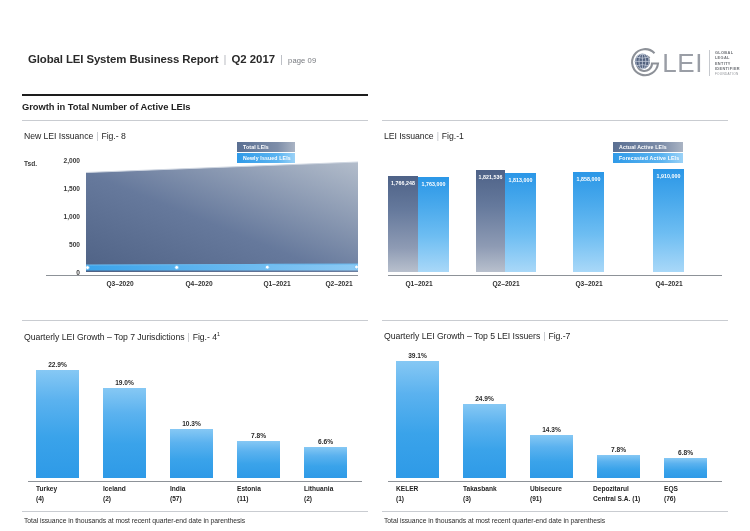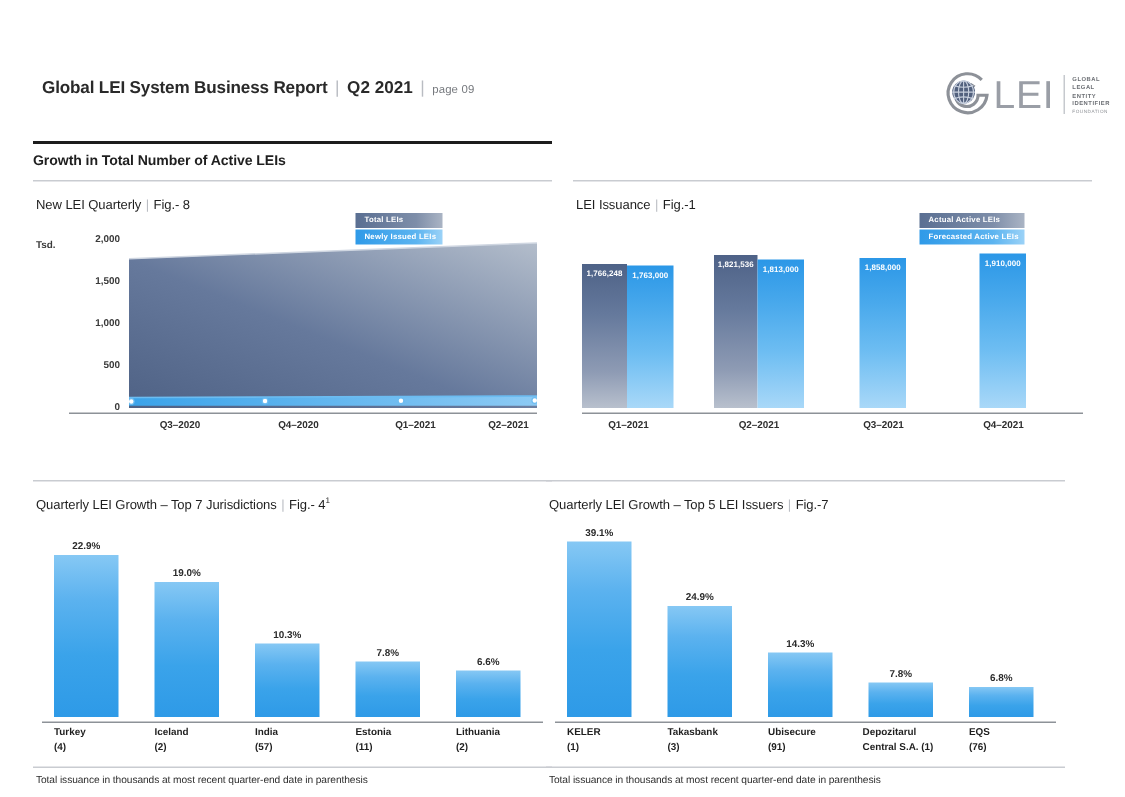--- a/index.html
+++ b/index.html
@@ -55,21 +55,21 @@
   .panel-title {
     position:absolute; font-size:8.7px; color:#1f1f1f; letter-spacing:-0.05px;
   }
   .panel-title .bar { color:#b9bcc2; margin:0 3px; }
   .sup { font-size:5.4px; vertical-align:super; }
 
   
   #p-fig4 { left:22px;  top:88px;  width:346px; height:180px; }
   #p-fig5 { left:382px; top:88px;  width:346px; height:180px; }
   #p-fig6 { left:22px;  top:288px; width:346px; height:200px; }
-  #p-fig7 { left:364px; top:288px; width:346px; height:200px; }
+  #p-fig7 { left:382px; top:288px; width:346px; height:200px; }
   #p-fig4 .panel-rule, #p-fig5 .panel-rule { width:346px; }
   #p-fig6 .panel-rule, #p-fig7 .panel-rule { width:346px; }
   .panel-title { left:2px; top:11px; }
 
   
   .legend { position:absolute; display:flex; flex-direction:column; gap:1px; }
   .legend-row {
     height:10px; display:flex; align-items:center; padding:0 4px 0 6px;
     font-size:5.2px; font-weight:bold; color:#ffffff; letter-spacing:0.15px;
     white-space:nowrap;
@@ -145,21 +145,21 @@
 </style>
 </head>
 <body>
 
 <div class="page">
 
   <div class="header">
     <div class="hdr-title-wrap">
       <span class="hdr-title">Global LEI System Business Report</span>
       <span class="hdr-sep">|</span>
-      <span class="hdr-quarter">Q2 2021</span>
+      <span class="hdr-quarter">Q2 2017</span>
       <span class="hdr-sep">|</span>
       <span class="hdr-page">page 09</span>
     </div>
 
     <div class="logo">
       <span class="logo-mark">
         <svg width="33" height="33" viewBox="0 0 33 33">
           <path d="M26.5 6.2 A13 13 0 1 0 30 16.5 L30 16.5 L24 16.5 A7.5 7.5 0 1 1 21.6 11" fill="none" stroke="#8d9198" stroke-width="2.1"></path>
           <circle cx="14.4" cy="14.4" r="7.6" fill="#52617e"></circle>
           <g stroke="#c8d0de" stroke-width="0.75" fill="none">
@@ -183,21 +183,21 @@
       </span>
     </div>
   </div>
 
   <div class="rule-thick"></div>
   <div class="section-title">Growth in Total Number of Active LEIs</div>
 
   <div class="panel" id="p-fig4">
     <div class="panel-rule"></div>
     <div class="panel-title">
-      <span>New LEI Quarterly</span><span class="bar">|</span><span>Fig.- 8</span>
+      <span>New LEI Issuance</span><span class="bar">|</span><span>Fig.- 8</span>
     </div>
 
     <div class="legend" style="left:215px; top:22px;">
       <div class="legend-row legend-dark">
         <span>Total LEIs</span>
       </div>
       <div class="legend-row legend-light">
         <span>Newly Issued LEIs</span>
       </div>
     </div>

